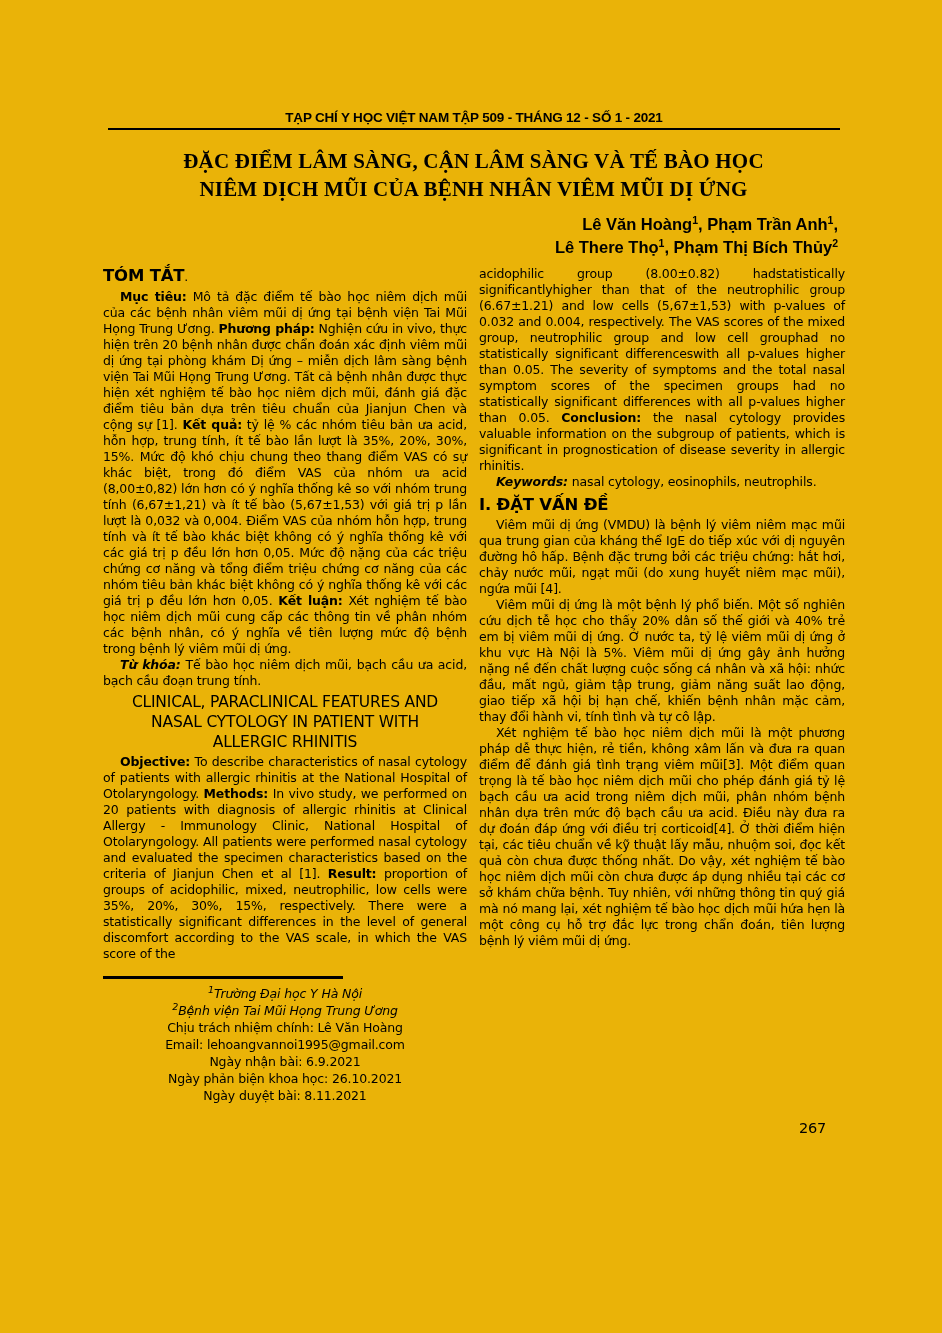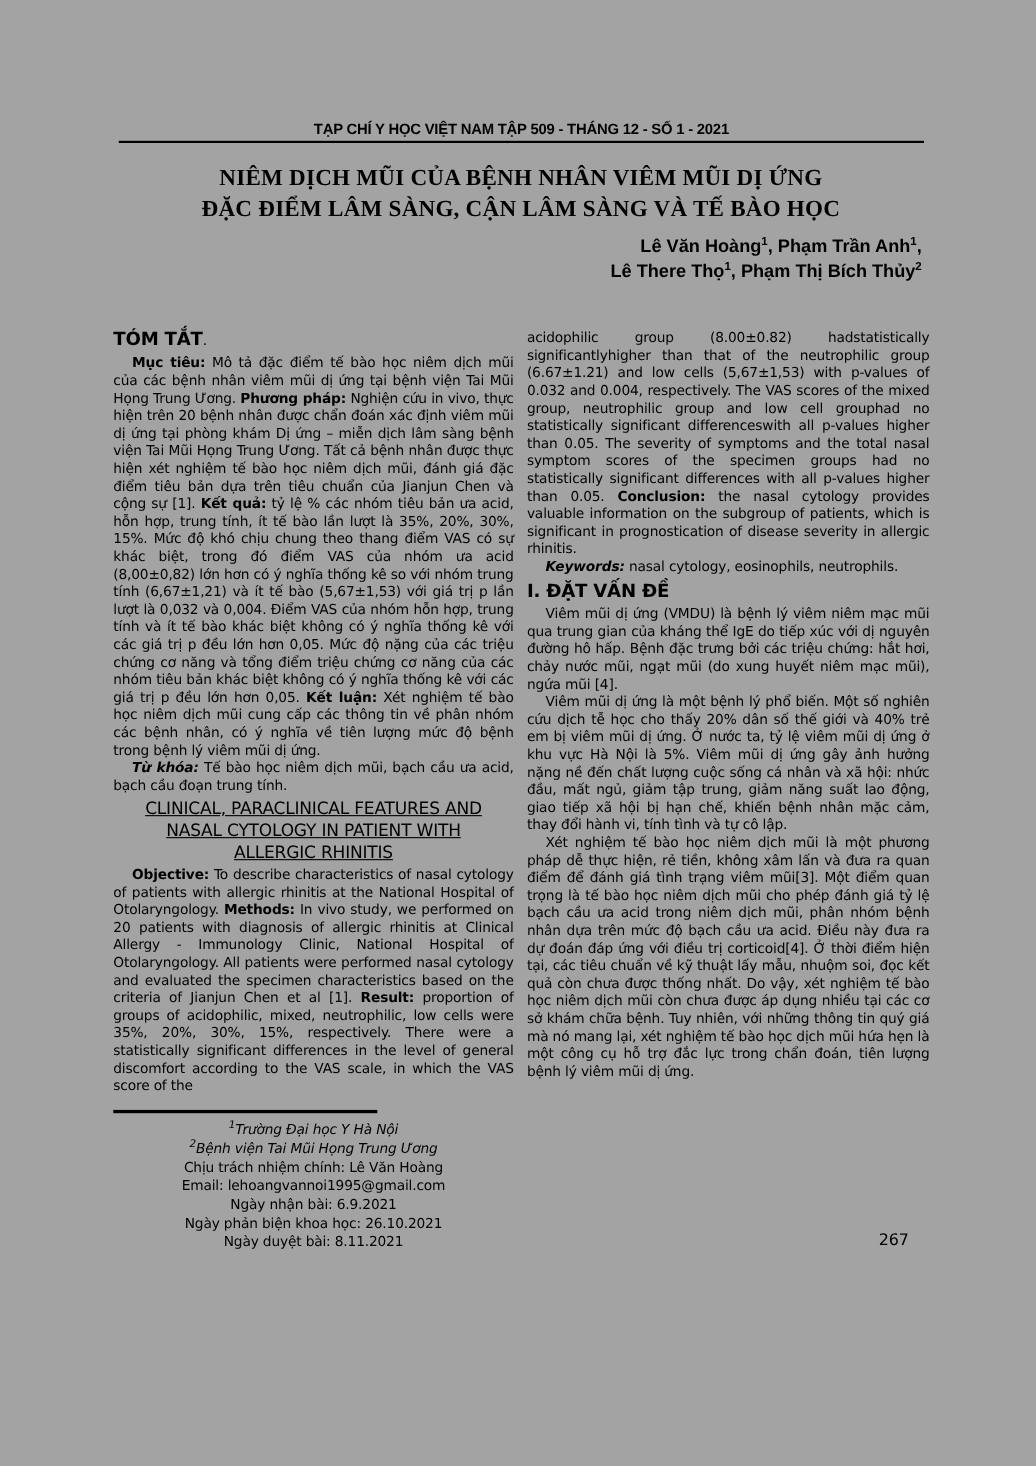--- a/index.html
+++ b/index.html
@@ -1,17 +1,17 @@
 <!DOCTYPE html>
 <html><head>
 <meta charset="utf-8">
 <style>
   html,body { margin:0; padding:0; background:#fff; }
   .page {
-    position:relative; width:942px; height:1333px; background:#a3a3a3;
+    position:relative; width:942px; height:1333px; background:#eab308;
     font-family:"DejaVu Sans",sans-serif; color:#000; overflow:hidden;
   }
   
   .journal-header {
     position:absolute; left:108px; right:102px; top:110px;
     text-align:center; font-family:"Liberation Sans",sans-serif;
     font-weight:bold; font-size:13.5px; letter-spacing:-0.2px;
     padding-bottom:3px; border-bottom:2px solid #000;
   }
   
@@ -28,36 +28,35 @@
   }
   .authors sup { font-size:10.5px; line-height:0; }
   
   .columns {
     position:absolute; left:103px; top:266px; width:742px;
     display:flex; gap:12px;
   }
   .col {
     font-size:12.5px; line-height:16px; text-align:justify;
     letter-spacing:-0.15px;
-    margin-top:33px;
   }
   .col-left  { width:364px; }
   .col-right { width:366px; }
   .col p { margin:0; text-indent:17px; }
   .col p.no-indent { text-indent:0; }
   .h-sect {
     font-family:"DejaVu Sans",sans-serif; font-weight:bold;
     font-size:16.5px; line-height:20px; text-align:left; letter-spacing:-0.2px;
     margin:5px 0 2px 0;
   }
   .h-sect:first-child { margin-top:0; }
   .h-dot { font-weight:normal; font-size:12.5px; }
   .en-title {
     text-align:center; font-size:15.5px; line-height:20px;
-    margin:3px 0 2px 0; letter-spacing:-0.2px;text-decoration:underline;
+    margin:3px 0 2px 0; letter-spacing:-0.2px;
   }
   .b  { font-weight:bold; }
   .bi { font-weight:bold; font-style:italic; }
   
   .footnote { margin-top:14px; text-align:center; font-size:12.5px; line-height:17px; }
   .fn-rule { width:240px; border-top:3px solid #000; margin:0 0 6px 0; }
   .fn-affil { font-style:italic; }
   .footnote sup { font-size:9.5px; line-height:0; }
   
   .page-num {
@@ -68,22 +67,22 @@
 </head>
 <body>
 
 <div class="page">
 
   <div class="journal-header">
     <span>TẠP CHÍ Y HỌC VIỆT NAM TẬP 509 - THÁNG 12 - SỐ 1 - 2021</span>
   </div>
 
   <div class="article-title">
+    <div>ĐẶC ĐIỂM LÂM SÀNG, CẬN LÂM SÀNG VÀ TẾ BÀO HỌC</div>
     <div>NIÊM DỊCH MŨI CỦA BỆNH NHÂN VIÊM MŨI DỊ ỨNG</div>
-    <div>ĐẶC ĐIỂM LÂM SÀNG, CẬN LÂM SÀNG VÀ TẾ BÀO HỌC</div>
   </div>
 
   <div class="authors">
     <div><span>Lê Văn Hoàng</span><sup>1</sup><span>, Phạm Trần Anh</span><sup>1</sup><span>,</span></div>
     <div><span>Lê There Thọ</span><sup>1</sup><span>, Phạm Thị Bích Thủy</span><sup>2</sup></div>
   </div>
 
   <div class="columns">
 
     <div class="col col-left">

